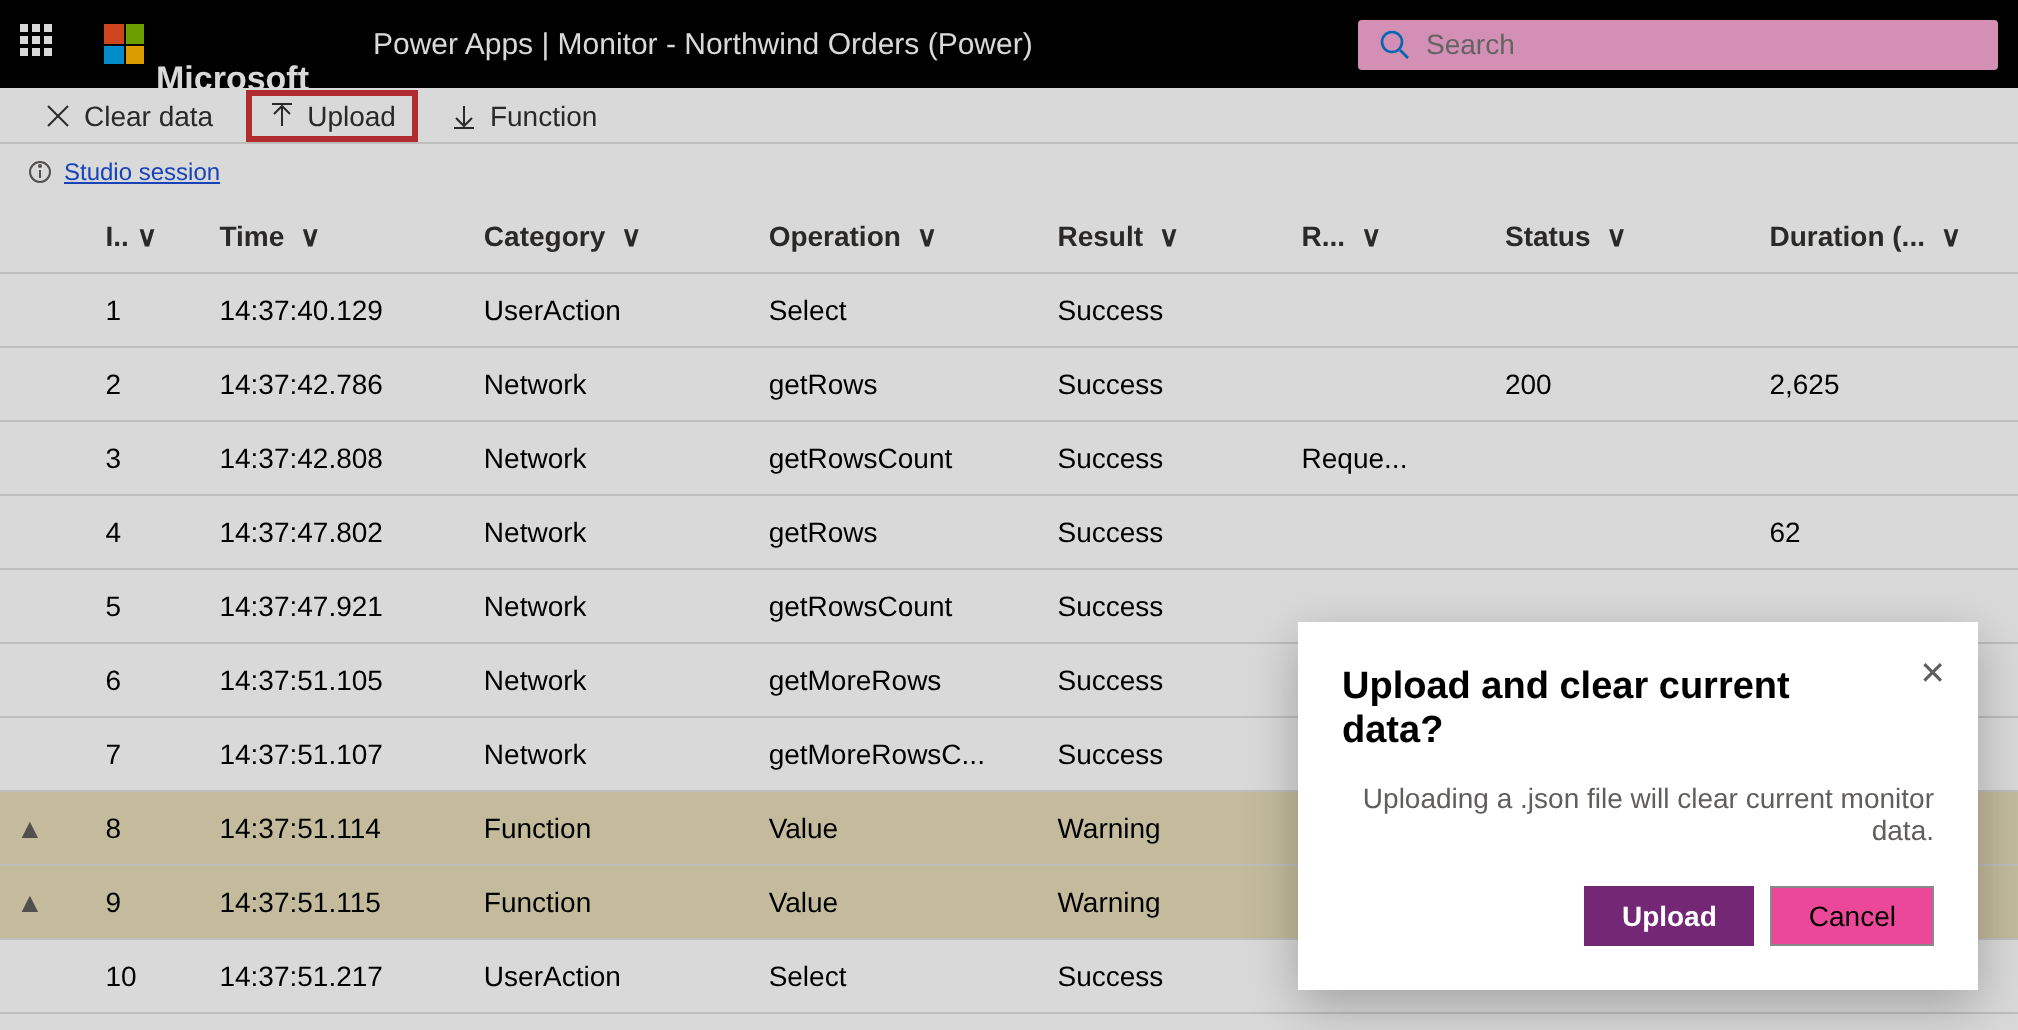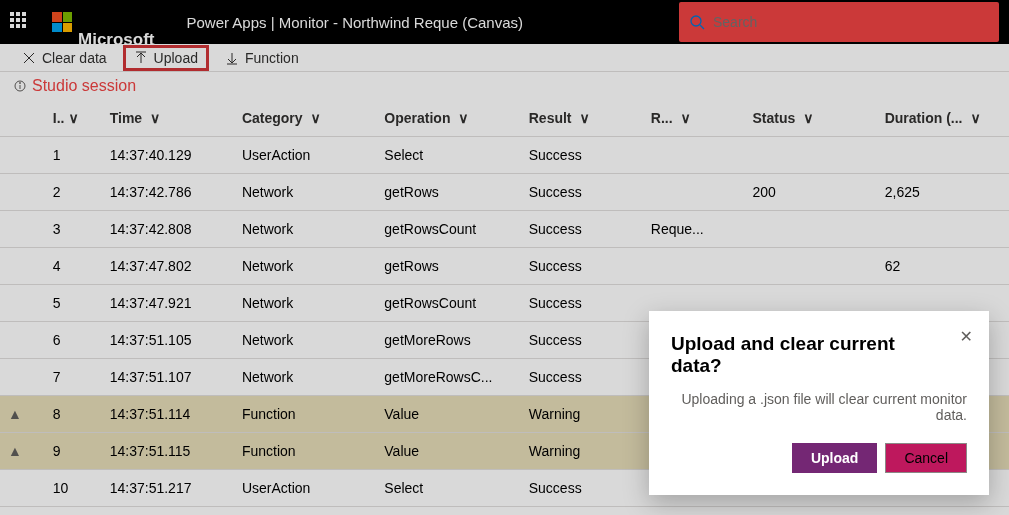--- a/index.html
+++ b/index.html
@@ -6,28 +6,28 @@
     body { width: 1009px; height: 515px; background: #fff; position: relative; overflow: hidden; }
     .scrim { position: absolute; inset: 0; background: rgba(0,0,0,0.15); z-index: 10; pointer-events: none; }
     .header { height: 44px; background: #000; color: #fff; display: flex; align-items: center; padding: 0 10px; gap: 14px; font-size: 14px; }
     .waffle { width: 20px; height: 20px; display: grid; grid-template-columns: repeat(3,4px); grid-template-rows: repeat(3,4px); gap: 2px; }
     .waffle span { background: #fff; }
     .ms-logo { display: flex; align-items: center; gap: 6px; margin-left: 8px; }
     .ms-logo-grid { width: 20px; height: 20px; display: grid; grid-template-columns: 1fr 1fr; grid-template-rows: 1fr 1fr; gap: 1px; }
     .ms-logo-grid span:nth-child(1){background:#f25022;} .ms-logo-grid span:nth-child(2){background:#7fba00;} .ms-logo-grid span:nth-child(3){background:#00a4ef;} .ms-logo-grid span:nth-child(4){background:#ffb900;}
     .ms-text { font-size: 17px; font-weight: 600; margin-top: 35px; }
     .breadcrumb { margin-left: 18px; font-size: 15px; }
-    .search-box { margin-left: auto; background: #ef4444; border-radius: 2px; height: 40px; width: 320px; display: flex; align-items: center; padding: 0 10px; gap: 8px; }
+    .search-box { margin-left: auto; background: #f9a8d4; border-radius: 2px; height: 25px; width: 320px; display: flex; align-items: center; padding: 0 10px; gap: 8px; }
     .search-box svg { width: 16px; height: 16px; }
     .search-box input { border: none; outline: none; font-size: 14px; flex: 1; background: transparent; }
     .toolbar { height: 28px; display: flex; align-items: center; padding: 12px 14px; gap: 8px; border-bottom: 1px solid #e1dfdd; font-size: 14px; color: #323130; }
     .tool-btn { display: flex; align-items: center; gap: 6px; padding: 4px 8px; cursor: pointer; }
     .tool-btn svg { width: 14px; height: 14px; }
     .upload-highlight { border: 3px solid #d13438; padding: 2px 8px; }
-    .session-bar { height: 28px; display: flex; align-items: center; padding: 0 14px; gap: 6px; font-size: 16px; color: #ef4444; }
+    .session-bar { height: 28px; display: flex; align-items: center; padding: 0 14px; gap: 6px; font-size: 12px; color: #1d4ed8; text-decoration: underline; }
     .session-bar svg { width: 12px; height: 12px; }
     .table { width: 100%; border-collapse: collapse; table-layout: fixed; }
     .table th, .table td { text-align: left; padding: 10px 8px; font-size: 14px; border-bottom: 1px solid #e1dfdd; white-space: nowrap; overflow: hidden; text-overflow: ellipsis; }
     .table th { font-weight: 600; color: #323130; cursor: pointer; }
     .table th .chev { margin-left: 4px; }
     .col-icon { width: 44px; }
     .col-id { width: 56px; text-align: right; padding-right: 18px; }
     .col-time { width: 130px; }
     .col-cat { width: 140px; }
     .col-op { width: 142px; }
@@ -36,21 +36,21 @@
     .col-status { width: 130px; text-align: right; padding-right: 24px; }
     .col-dur { width: 130px; text-align: right; }
     .row-warn { background: #e6dcb8; }
     .warn-icon { color: #605e5c; }
     .chev { display: inline-block; }
     .dialog { position: absolute; right: 20px; bottom: 20px; width: 340px; background: #fff; box-shadow: 0 8px 24px rgba(0,0,0,0.25); padding: 22px; z-index: 20; }
     .dialog h2 { font-size: 19px; font-weight: 600; margin-bottom: 14px; padding-right: 24px; }
     .dialog p { font-size: 14px; color: #605e5c; margin-bottom: 20px; text-align: right; }
     .dialog-close { position: absolute; top: 16px; right: 16px; cursor: pointer; font-size: 16px; color: #605e5c; }
     .dialog-buttons { display: flex; justify-content: flex-end; gap: 8px; }
-    .btn { padding: 6px 18px; font-size: 14px; border: 1px solid #8a8886; background: #be185d; cursor: pointer; }
+    .btn { padding: 6px 18px; font-size: 14px; border: 1px solid #8a8886; background: #ec4899; cursor: pointer; }
     .btn-primary { background: #742774; color: #fff; border-color: #742774; font-weight: 600; }
   </style>
 </head>
 <body>
 
 <div class="header">
   <div class="waffle">
       <span></span>
       <span></span>
       <span></span>
@@ -63,21 +63,21 @@
     </div>
   <div class="ms-logo">
     <div class="ms-logo-grid">
         <span></span>
         <span></span>
         <span></span>
         <span></span>
       </div>
     <span class="ms-text">Microsoft</span>
   </div>
-  <div class="breadcrumb">Power Apps  |  Monitor - Northwind Reque (Canvas)</div>
+  <div class="breadcrumb">Power Apps  |  Monitor - Northwind Orders (Power)</div>
   <div class="search-box">
     <svg viewBox="0 0 16 16" fill="none" stroke="#0078d4" stroke-width="1.3">
         <circle cx="7" cy="7" r="5"></circle>
         <line x1="11" y1="11" x2="15" y2="15"></line>
       </svg>
     <input placeholder="Search" style="">
   </div>
 </div>
 
 <div class="toolbar">

